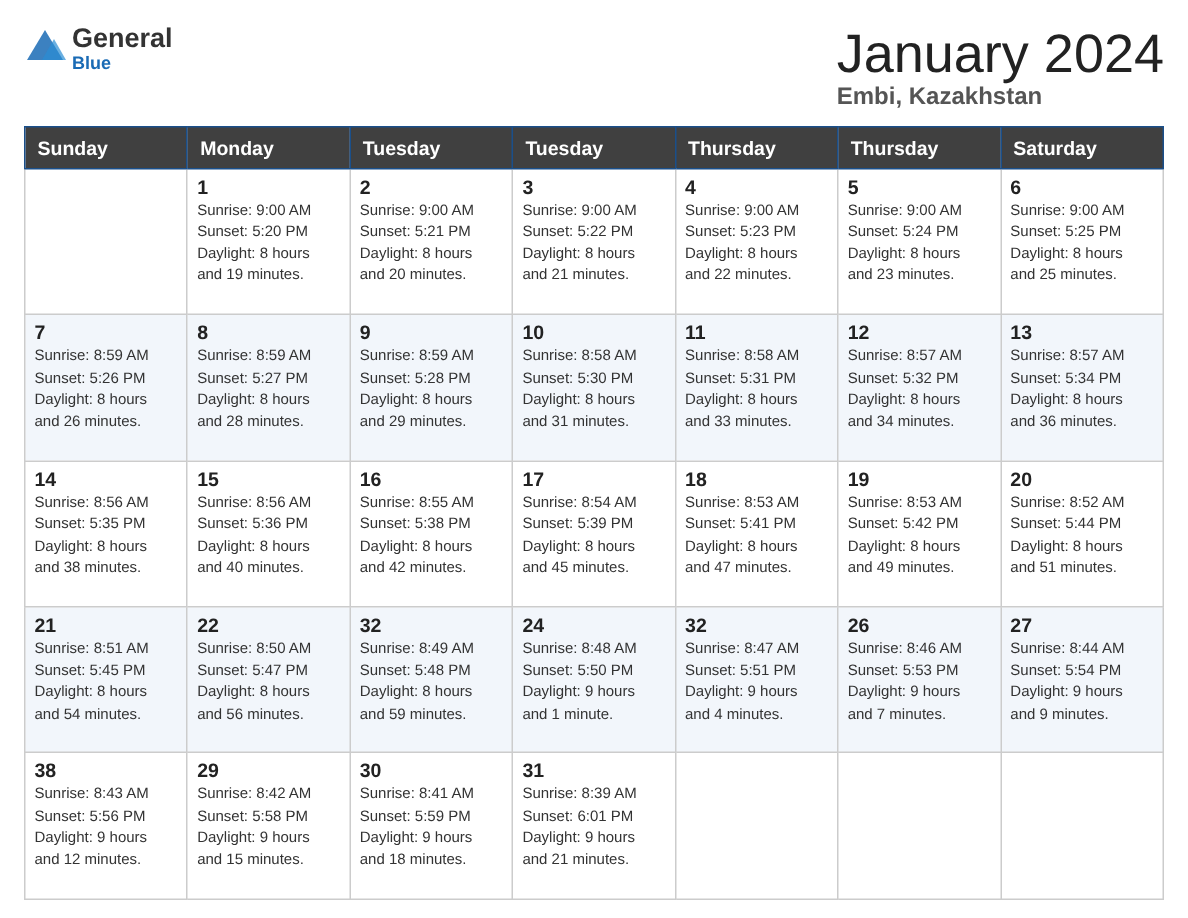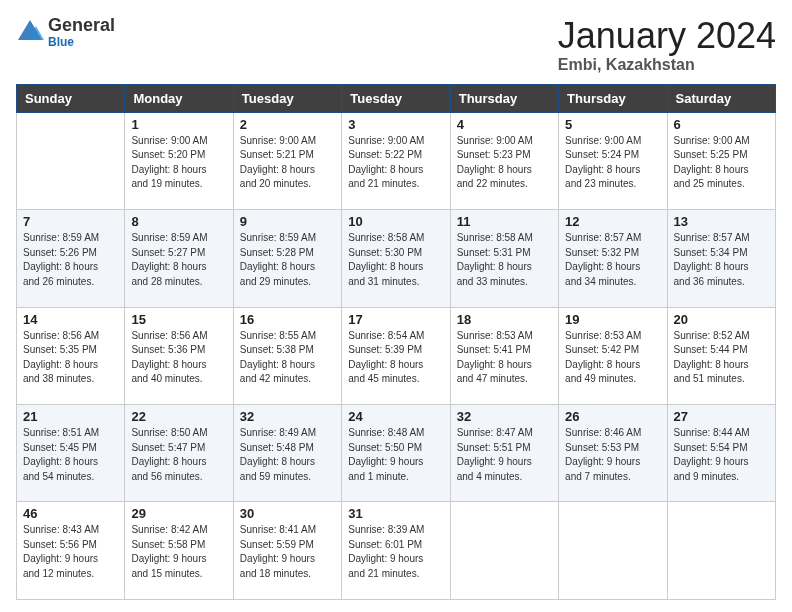--- a/index.html
+++ b/index.html
@@ -256,21 +256,21 @@
             <span class="day-number">26</span>
             <div class="day-info">Sunrise: 8:46 AM<br>Sunset: 5:53 PM<br>Daylight: 9 hours<br>and 7 minutes.</div>
           </td>
           <td>
             <span class="day-number">27</span>
             <div class="day-info">Sunrise: 8:44 AM<br>Sunset: 5:54 PM<br>Daylight: 9 hours<br>and 9 minutes.</div>
           </td>
         </tr>
         <tr>
           <td>
-            <span class="day-number">46</span>
+            <span class="day-number">38</span>
             <div class="day-info">Sunrise: 8:43 AM<br>Sunset: 5:56 PM<br>Daylight: 9 hours<br>and 12 minutes.</div>
           </td>
           <td>
             <span class="day-number">29</span>
             <div class="day-info">Sunrise: 8:42 AM<br>Sunset: 5:58 PM<br>Daylight: 9 hours<br>and 15 minutes.</div>
           </td>
           <td>
             <span class="day-number">30</span>
             <div class="day-info">Sunrise: 8:41 AM<br>Sunset: 5:59 PM<br>Daylight: 9 hours<br>and 18 minutes.</div>
           </td>

